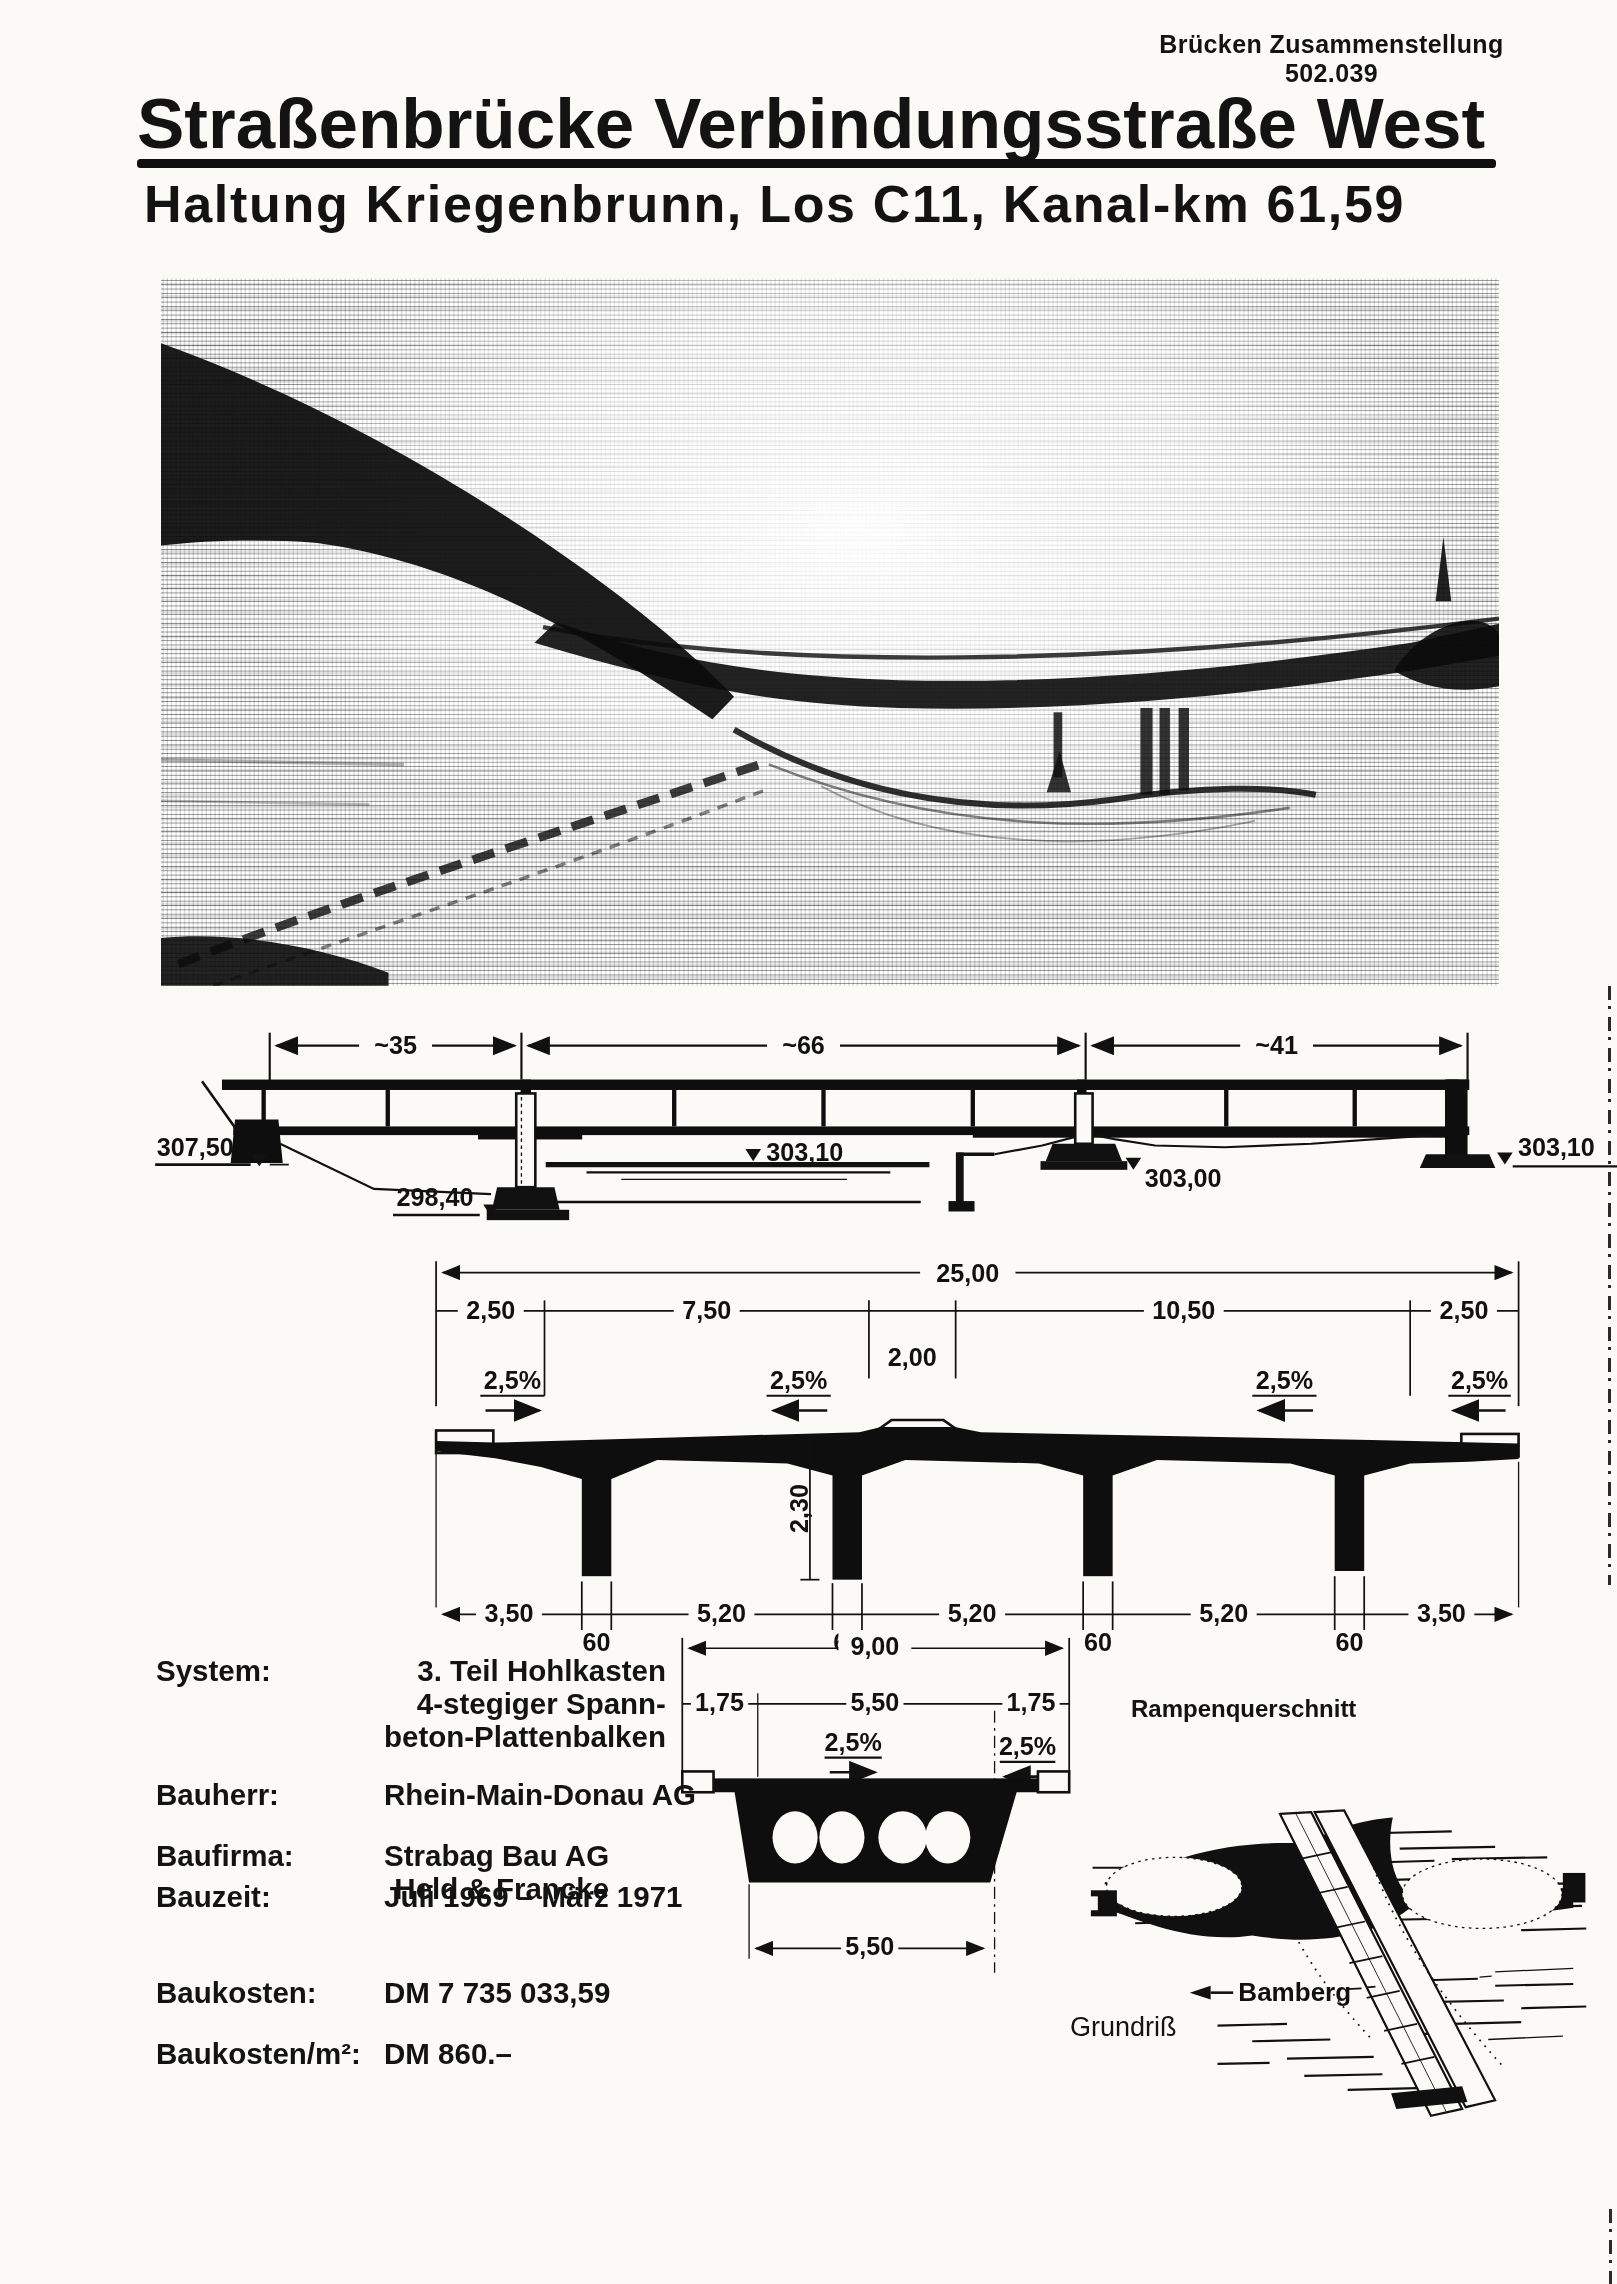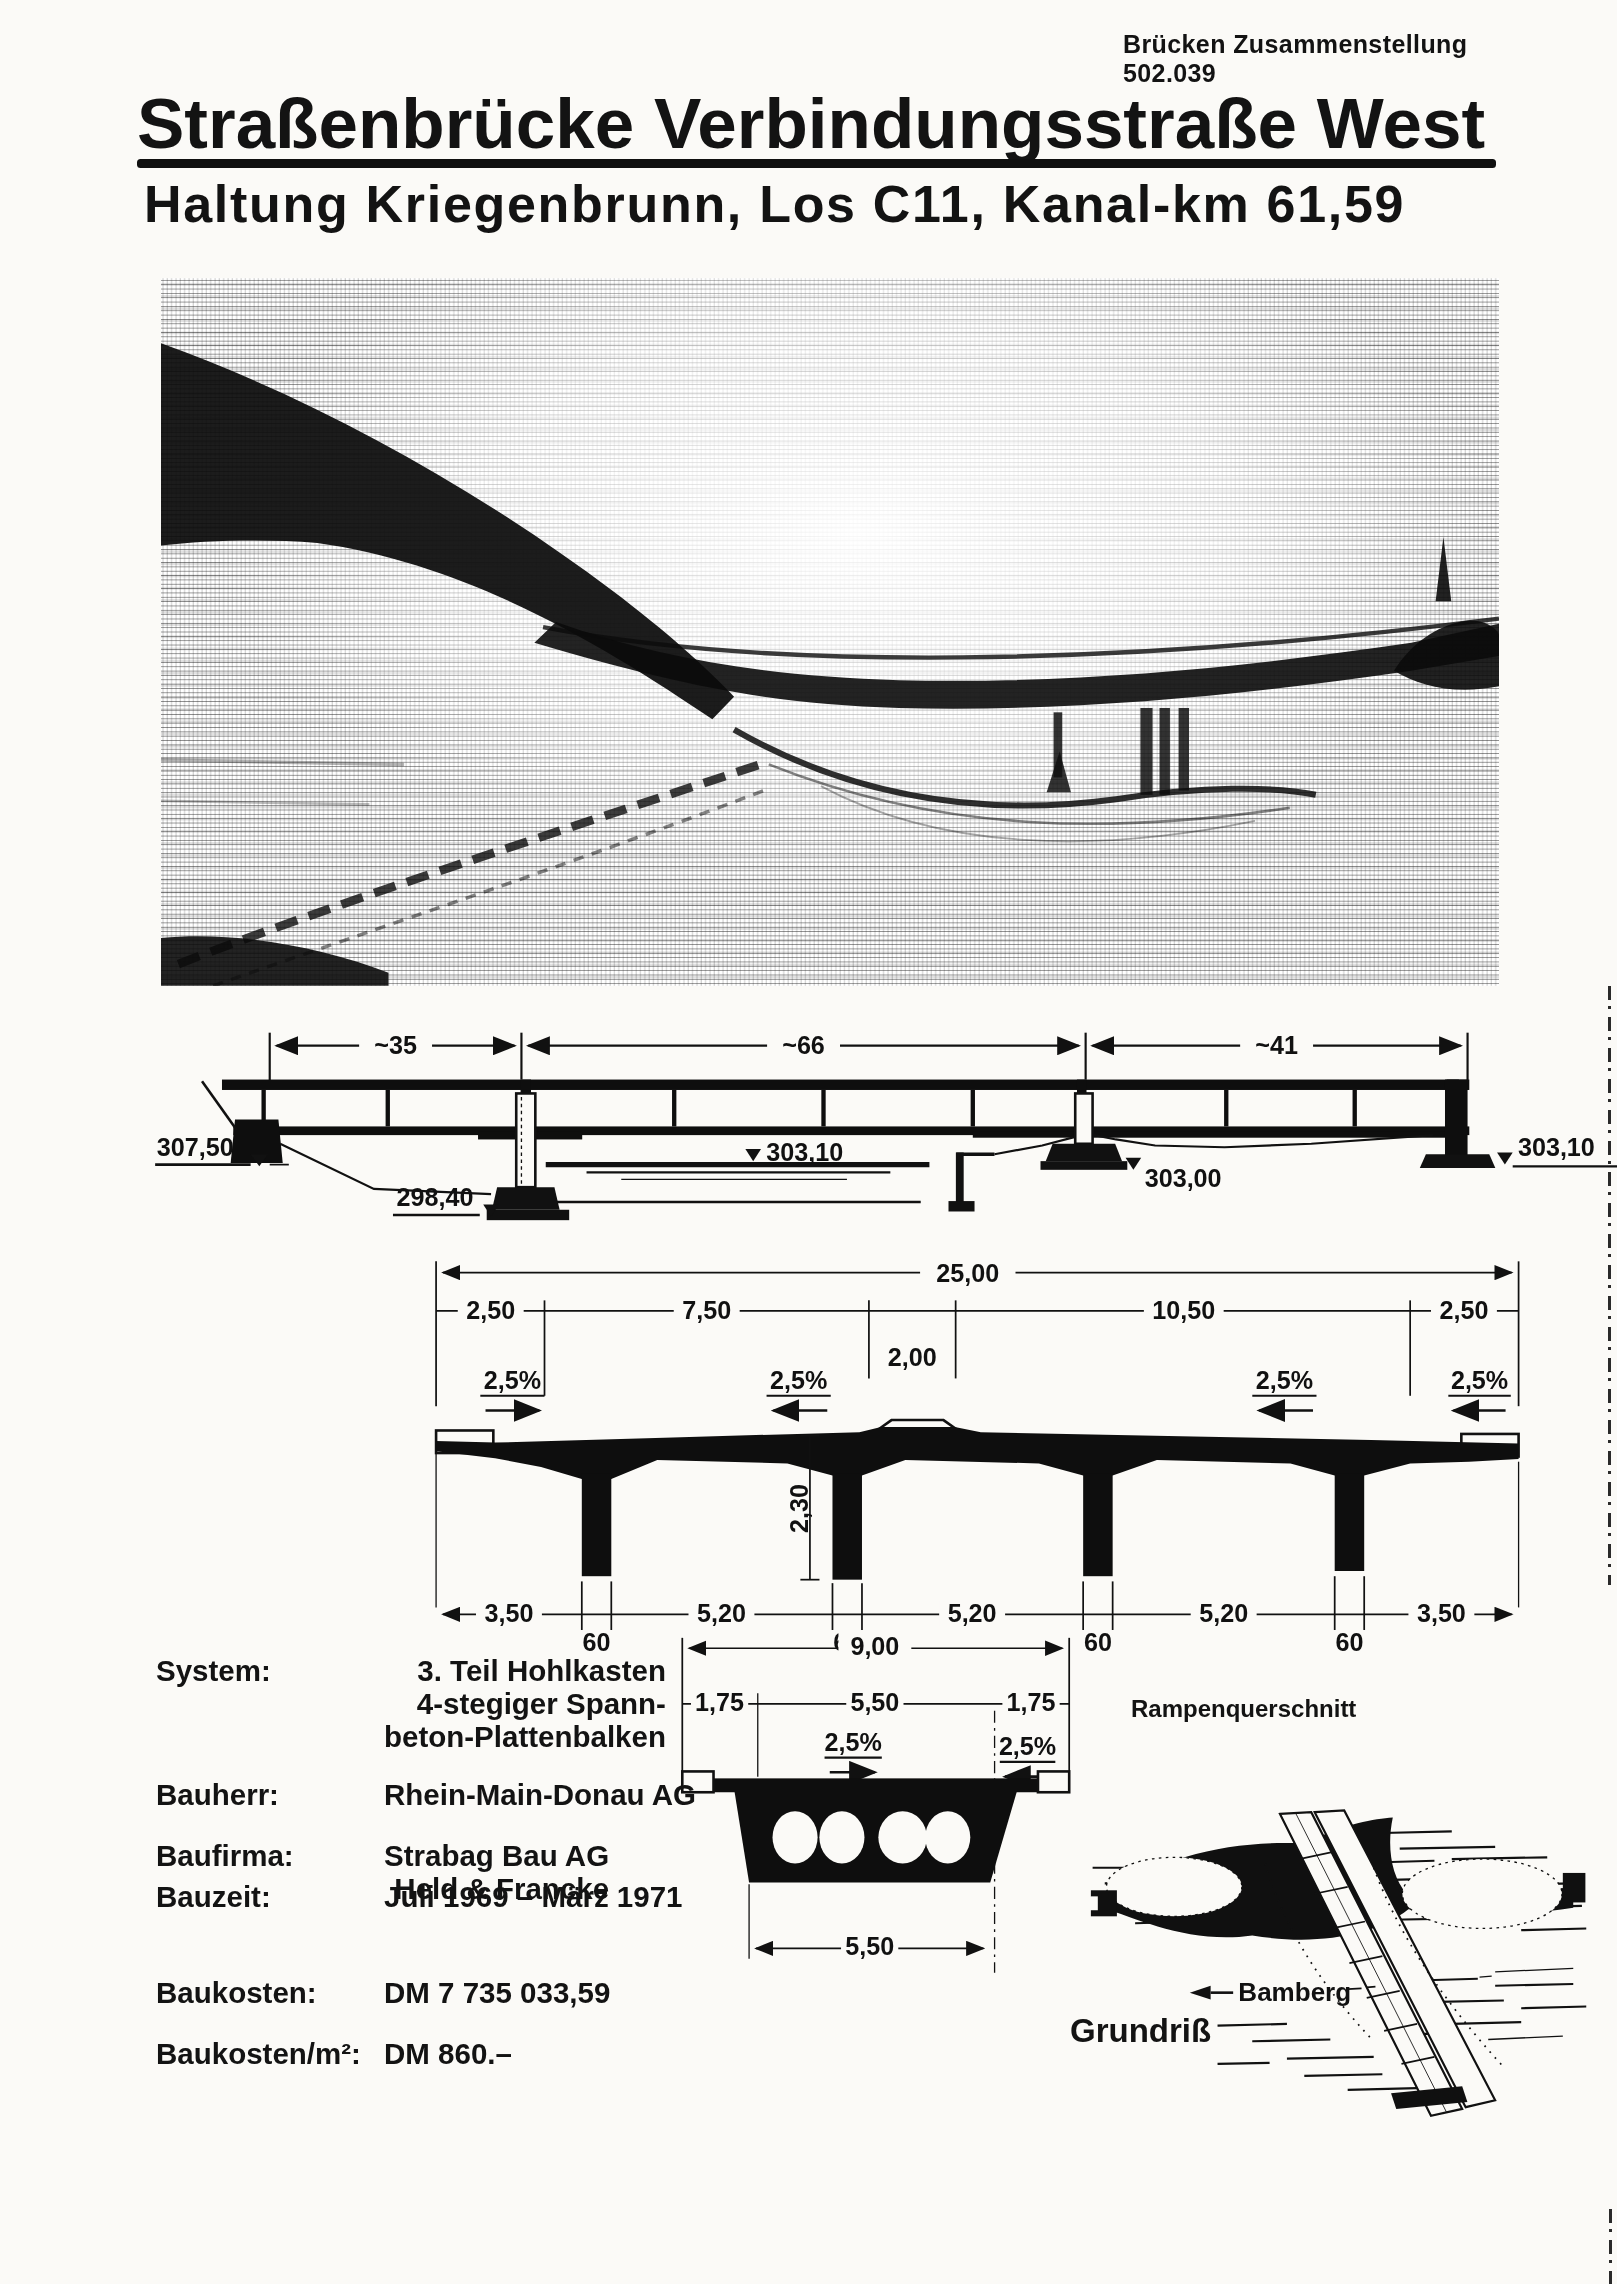--- a/index.html
+++ b/index.html
@@ -2,31 +2,31 @@
 <html style="font-size:14px"><head>
 <meta charset="utf-8">
 <style>
   html,body{margin:0;padding:0;background:#888;}
   #page{
     position:relative;width:1617px;height:2284px;margin:0 auto;
     background:#fbfaf7;overflow:hidden;
     font-family:"Liberation Sans",sans-serif;color:#131313;
   }
   .abs{position:absolute;}
-  #doc-ref{left:1123px;top:29.5px;width:417px;text-align:left;
+  #doc-ref{left:1123px;top:29.5px;width:417px;text-align:center;
     font-size:25px;font-weight:600;letter-spacing:0.4px;}
   #main-title{left:137px;top:83px;width:1380px;font-size:71px;font-weight:700;
     white-space:nowrap;letter-spacing:0px;}
   #title-underline{left:137px;top:159px;width:1359px;height:8.7px;background:#101010;
     border-radius:3.5px;}
   #sub-title{left:144px;top:174px;width:1372px;font-size:52px;font-weight:700;
     white-space:nowrap;letter-spacing:1.7px;}
   .drawing-label{font-weight:600;}
   #ramp-title{left:1125px;top:1695px;font-size:24px;margin-left:6px;}
-  #plan-title{left:1070px;top:2012px;font-size:33px;font-weight:700;text-align:right;}
+  #plan-title{left:1070px;top:2012px;font-size:27px;font-weight:400;text-align:right;}
   .fact-row{position:absolute;left:156px;width:955px;display:flex;}
   .fact-label{width:228px;font-size:29.5px;font-weight:600;flex:none;}
   .fact-value{font-size:29.5px;font-weight:600;white-space:pre-line;line-height:33px;text-align:right;}
   .fact-label{line-height:33px;}
   .margin-line{width:2.6px;background:repeating-linear-gradient(180deg,
      #2a2a2a 0 14px,transparent 14px 20px,#2a2a2a 20px 23.4px,transparent 23.4px 31px);}
   svg text{font-family:"Liberation Sans",sans-serif;font-weight:600;fill:#111;}
   svg .dim{font-size:29px;}
   svg .bg{fill:#fbfaf7;}
 </style>

